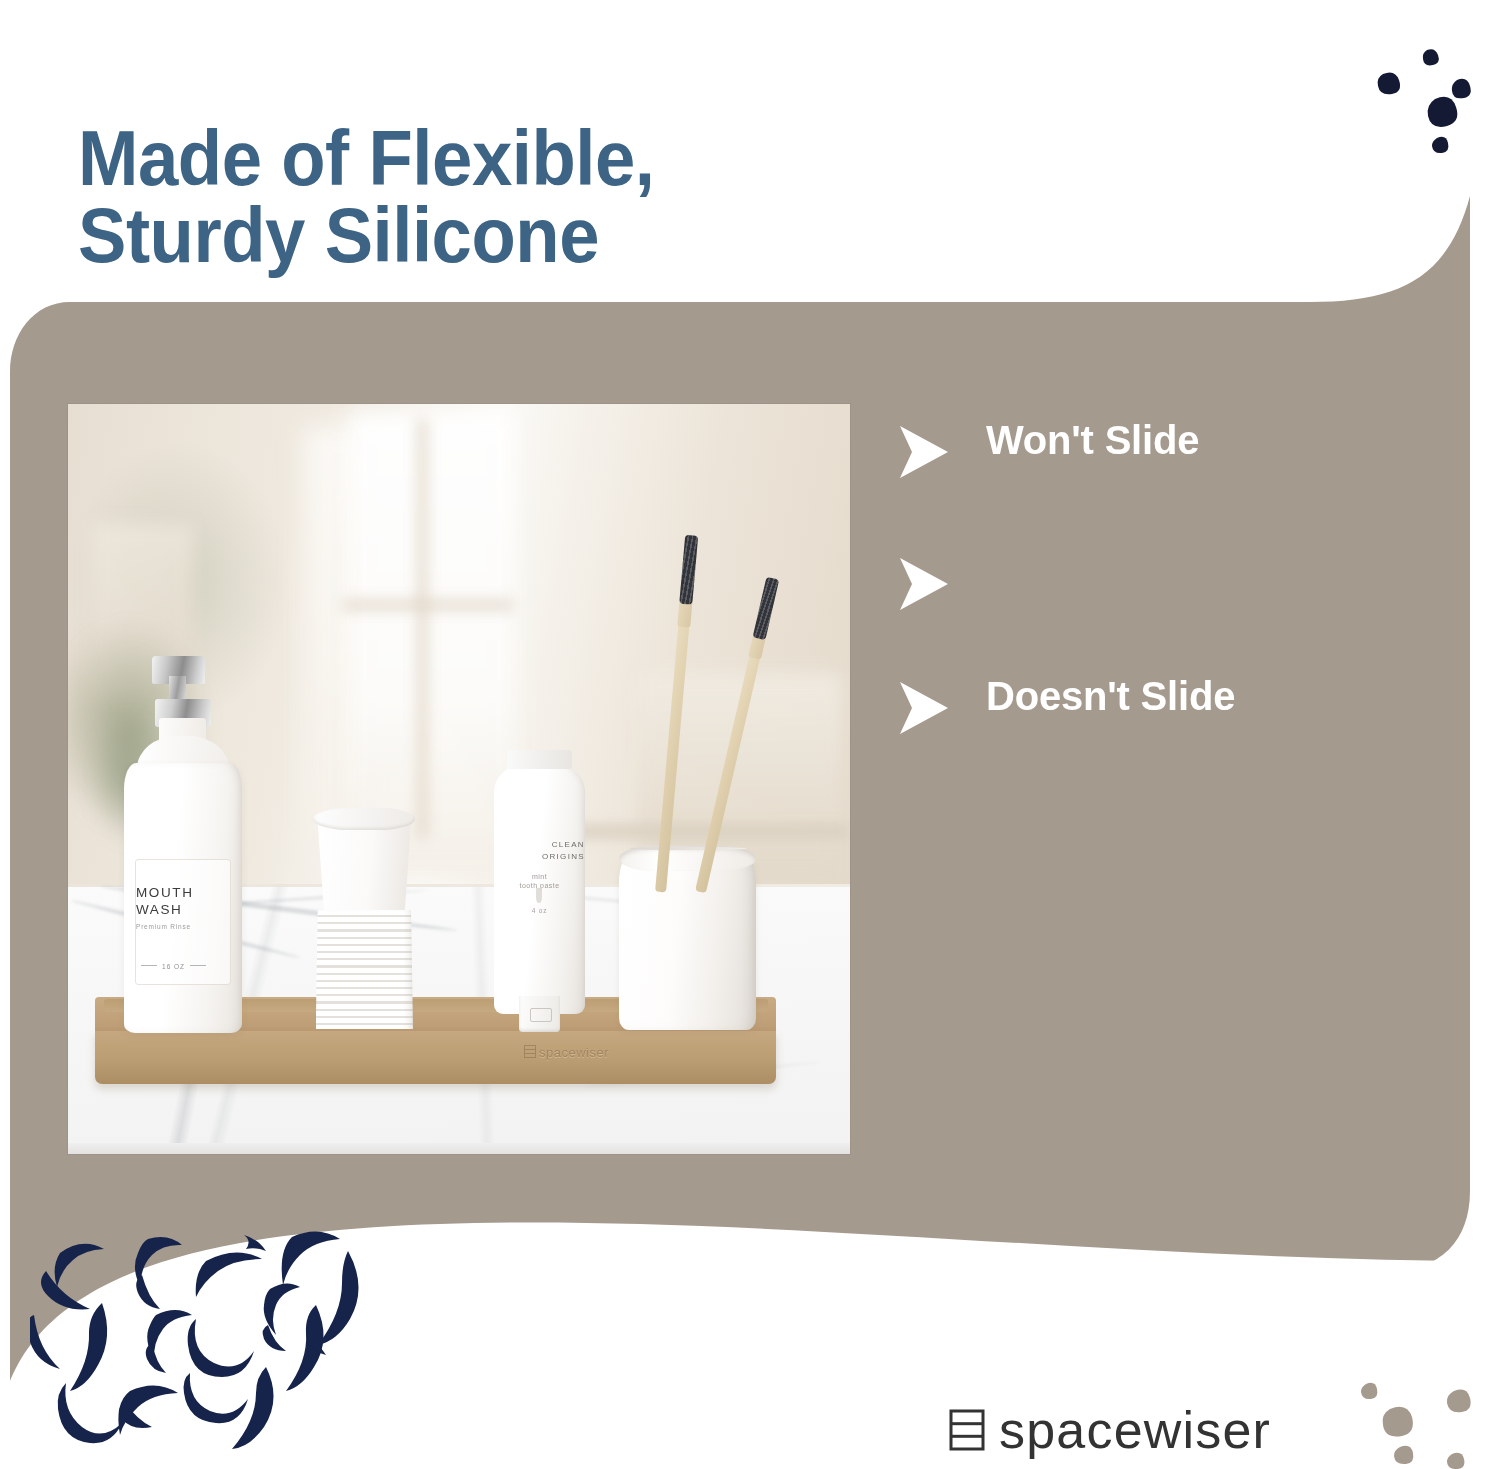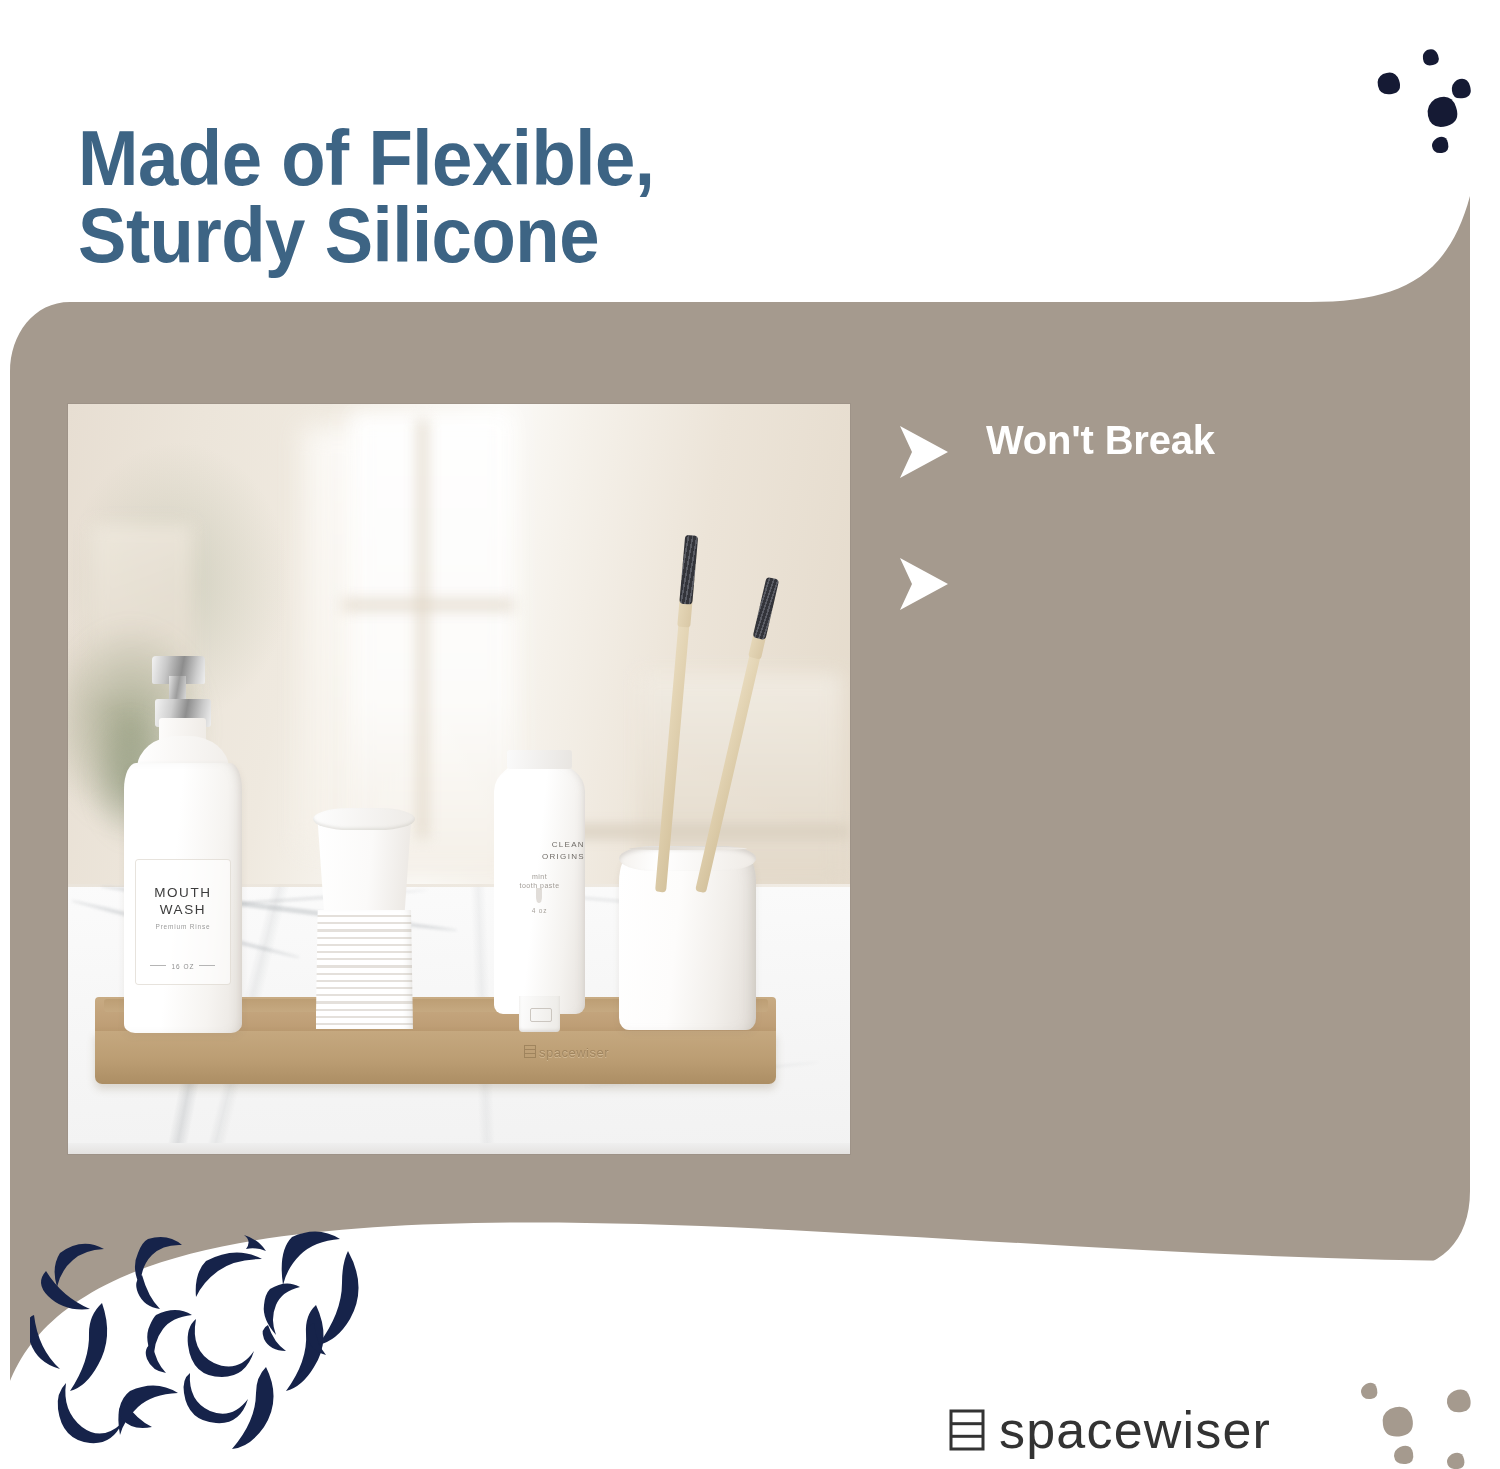--- a/index.html
+++ b/index.html
@@ -274,21 +274,20 @@
     background: #5e5e5e;
     border-radius: 2px;
   }
   .bottle-label {
     position: absolute;
     left: 10%; top: 36%;
     width: 80%; height: 46%;
     background: rgba(255,255,255,0.62);
     border-radius: 3px;
     box-shadow: 0 0 0 1px rgba(225,220,213,0.8);
-    text-align: center;
     color: #4a4a4a;
     font-family: "Liberation Sans", sans-serif;
   }
   .bl-title {
     margin-top: 26%;
     font-size: 13.5px;
     letter-spacing: 1.6px;
     line-height: 1.28;
     color: #3c3c3c;
   }
@@ -631,26 +630,32 @@
       </div>
 
     </div>
   </div>
 
   <ul class="bullets" style="list-style:none;margin:0;padding:0;">
     <li class="bullet">
       <svg class="arrow" viewBox="0 0 50 52" aria-hidden="true">
         <path d="M 2 0 L 50 26 L 2 52 L 14 26 Z" fill="#ffffff"></path>
       </svg>
-      <span class="bullet-label">Won't Break</span>
+      <span class="bullet-label">Won't Slide</span>
     </li>
     <li class="bullet" style="margin-bottom:64px;">
       <svg class="arrow" viewBox="0 0 50 52" aria-hidden="true">
         <path d="M 2 0 L 50 26 L 2 52 L 14 26 Z" fill="#ffffff"></path>
       </svg>
+    </li>
+    <li class="bullet">
+      <svg class="arrow" viewBox="0 0 50 52" aria-hidden="true">
+        <path d="M 2 0 L 50 26 L 2 52 L 14 26 Z" fill="#ffffff"></path>
+      </svg>
+      <span class="bullet-label">Doesn't Slide</span>
     </li>
   </ul>
 
   <svg class="dots dots-tr" viewBox="0 0 145 150" aria-hidden="true">
     <path d="M72 4 q8 -3 11 5 q3 8 -5 10 q-9 2 -10 -6 q-1 -6 4 -9 Z" fill="#151a34"></path>
     <path d="M28 28 q12 -5 16 6 q4 12 -7 14 q-12 2 -14 -8 q-2 -8 5 -12 Z" fill="#151a34"></path>
     <path d="M102 34 q10 -4 13 6 q3 10 -6 12 q-11 2 -12 -7 q-1 -7 5 -11 Z" fill="#151a34"></path>
     <path d="M80 53 q16 -7 21 8 q5 15 -9 19 q-16 4 -19 -10 q-2 -11 7 -17 Z" fill="#151a34"></path>
     <path d="M82 92 q9 -4 11 5 q2 9 -6 10 q-9 1 -10 -7 q0 -5 5 -8 Z" fill="#151a34"></path>
   </svg>

